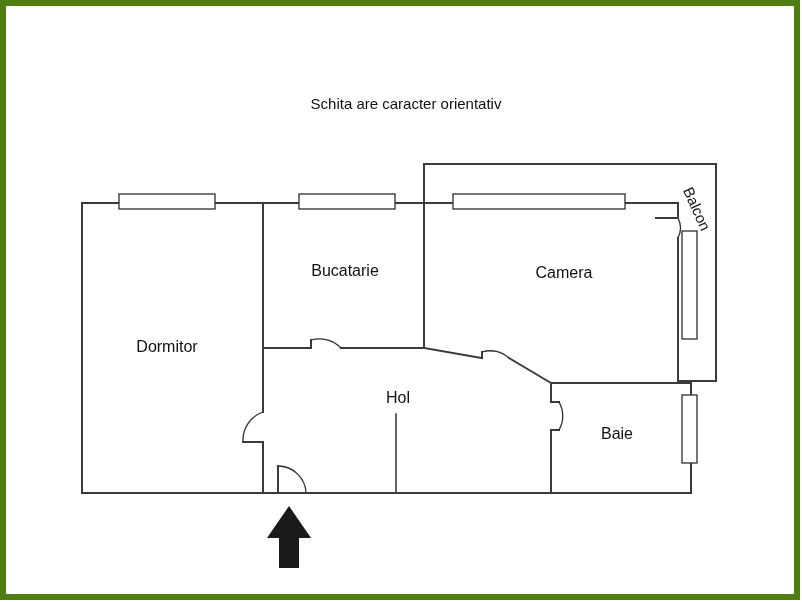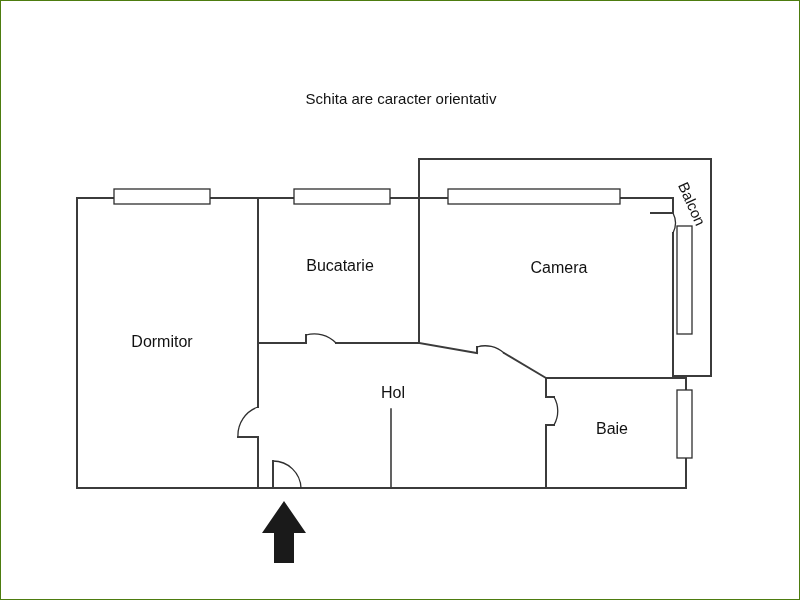--- a/index.html
+++ b/index.html
@@ -11,21 +11,21 @@
   body {
     width: 802px;
     height: 602px;
     font-family: "Liberation Sans", sans-serif;
     overflow: hidden;
   }
   #plan-frame {
     position: relative;
     width: 800px;
     height: 600px;
-    border: 1px solid #4d7c0f;
+    border: 6px solid #4d7c0f;
     box-sizing: border-box;
     background: #ffffff;
   }
   #plan-svg {
     position: absolute;
     top: 0;
     left: 0;
     width: 800px;
     height: 600px;
     display: block;

